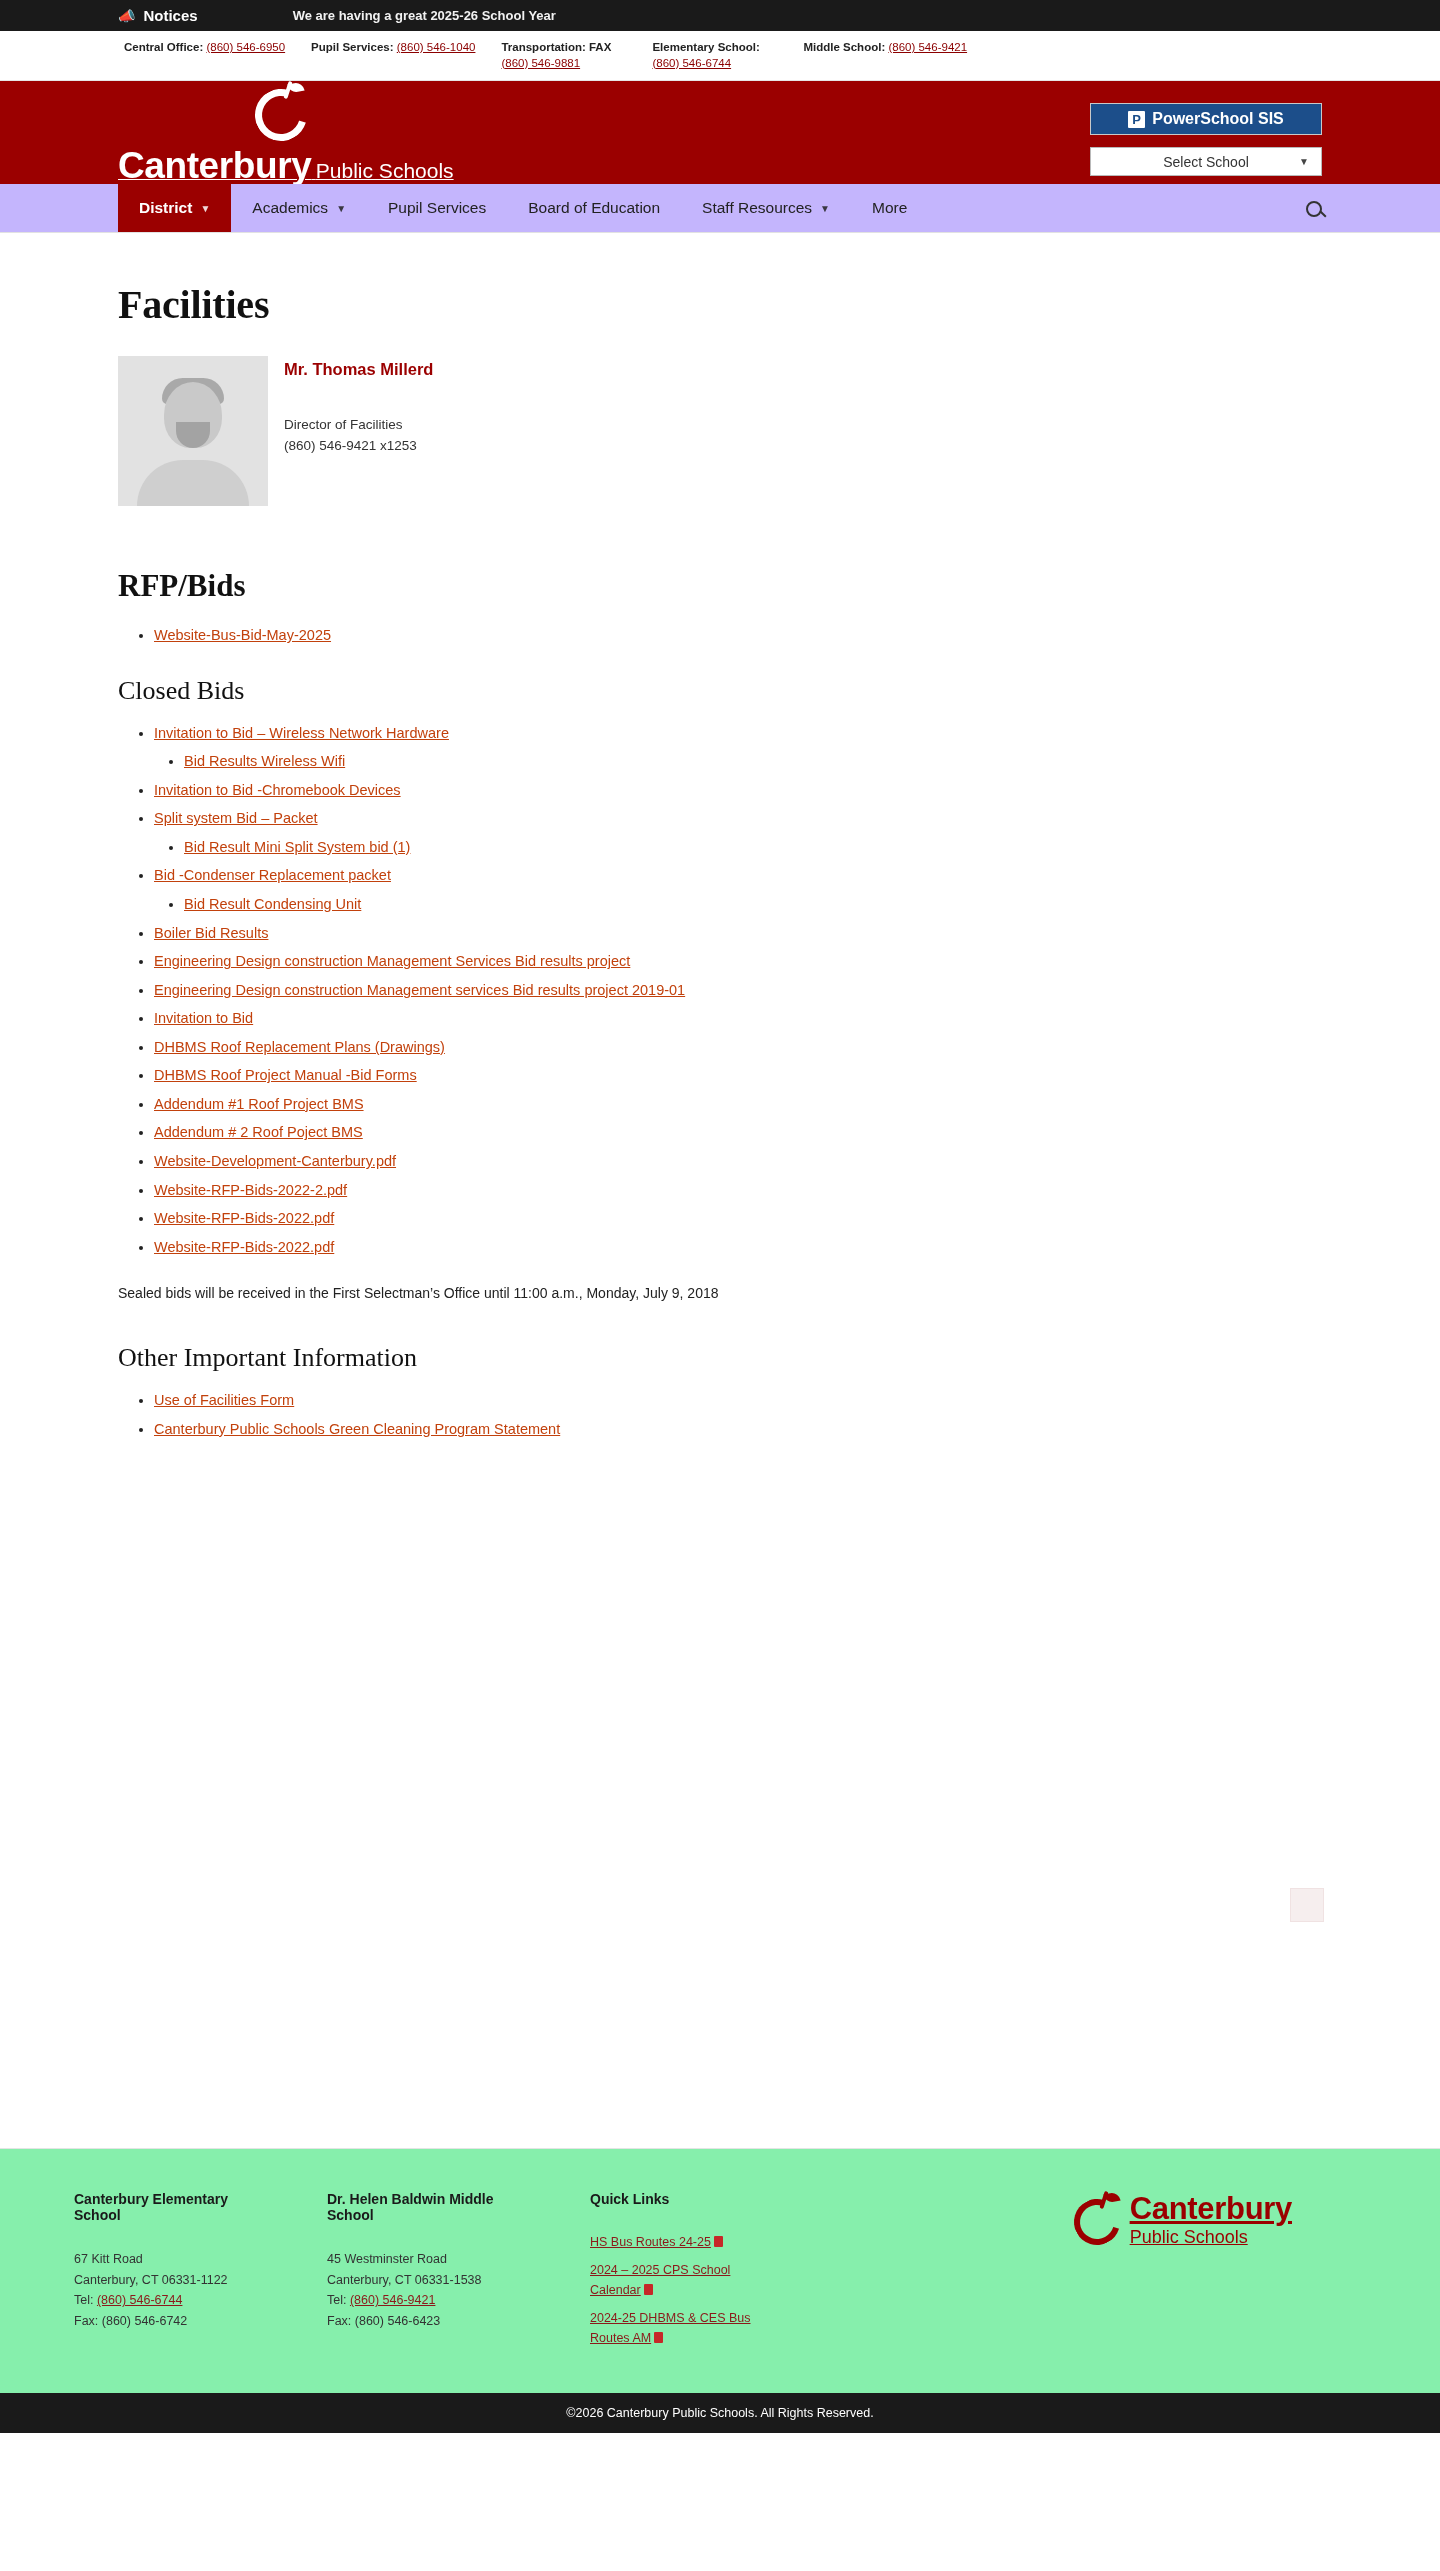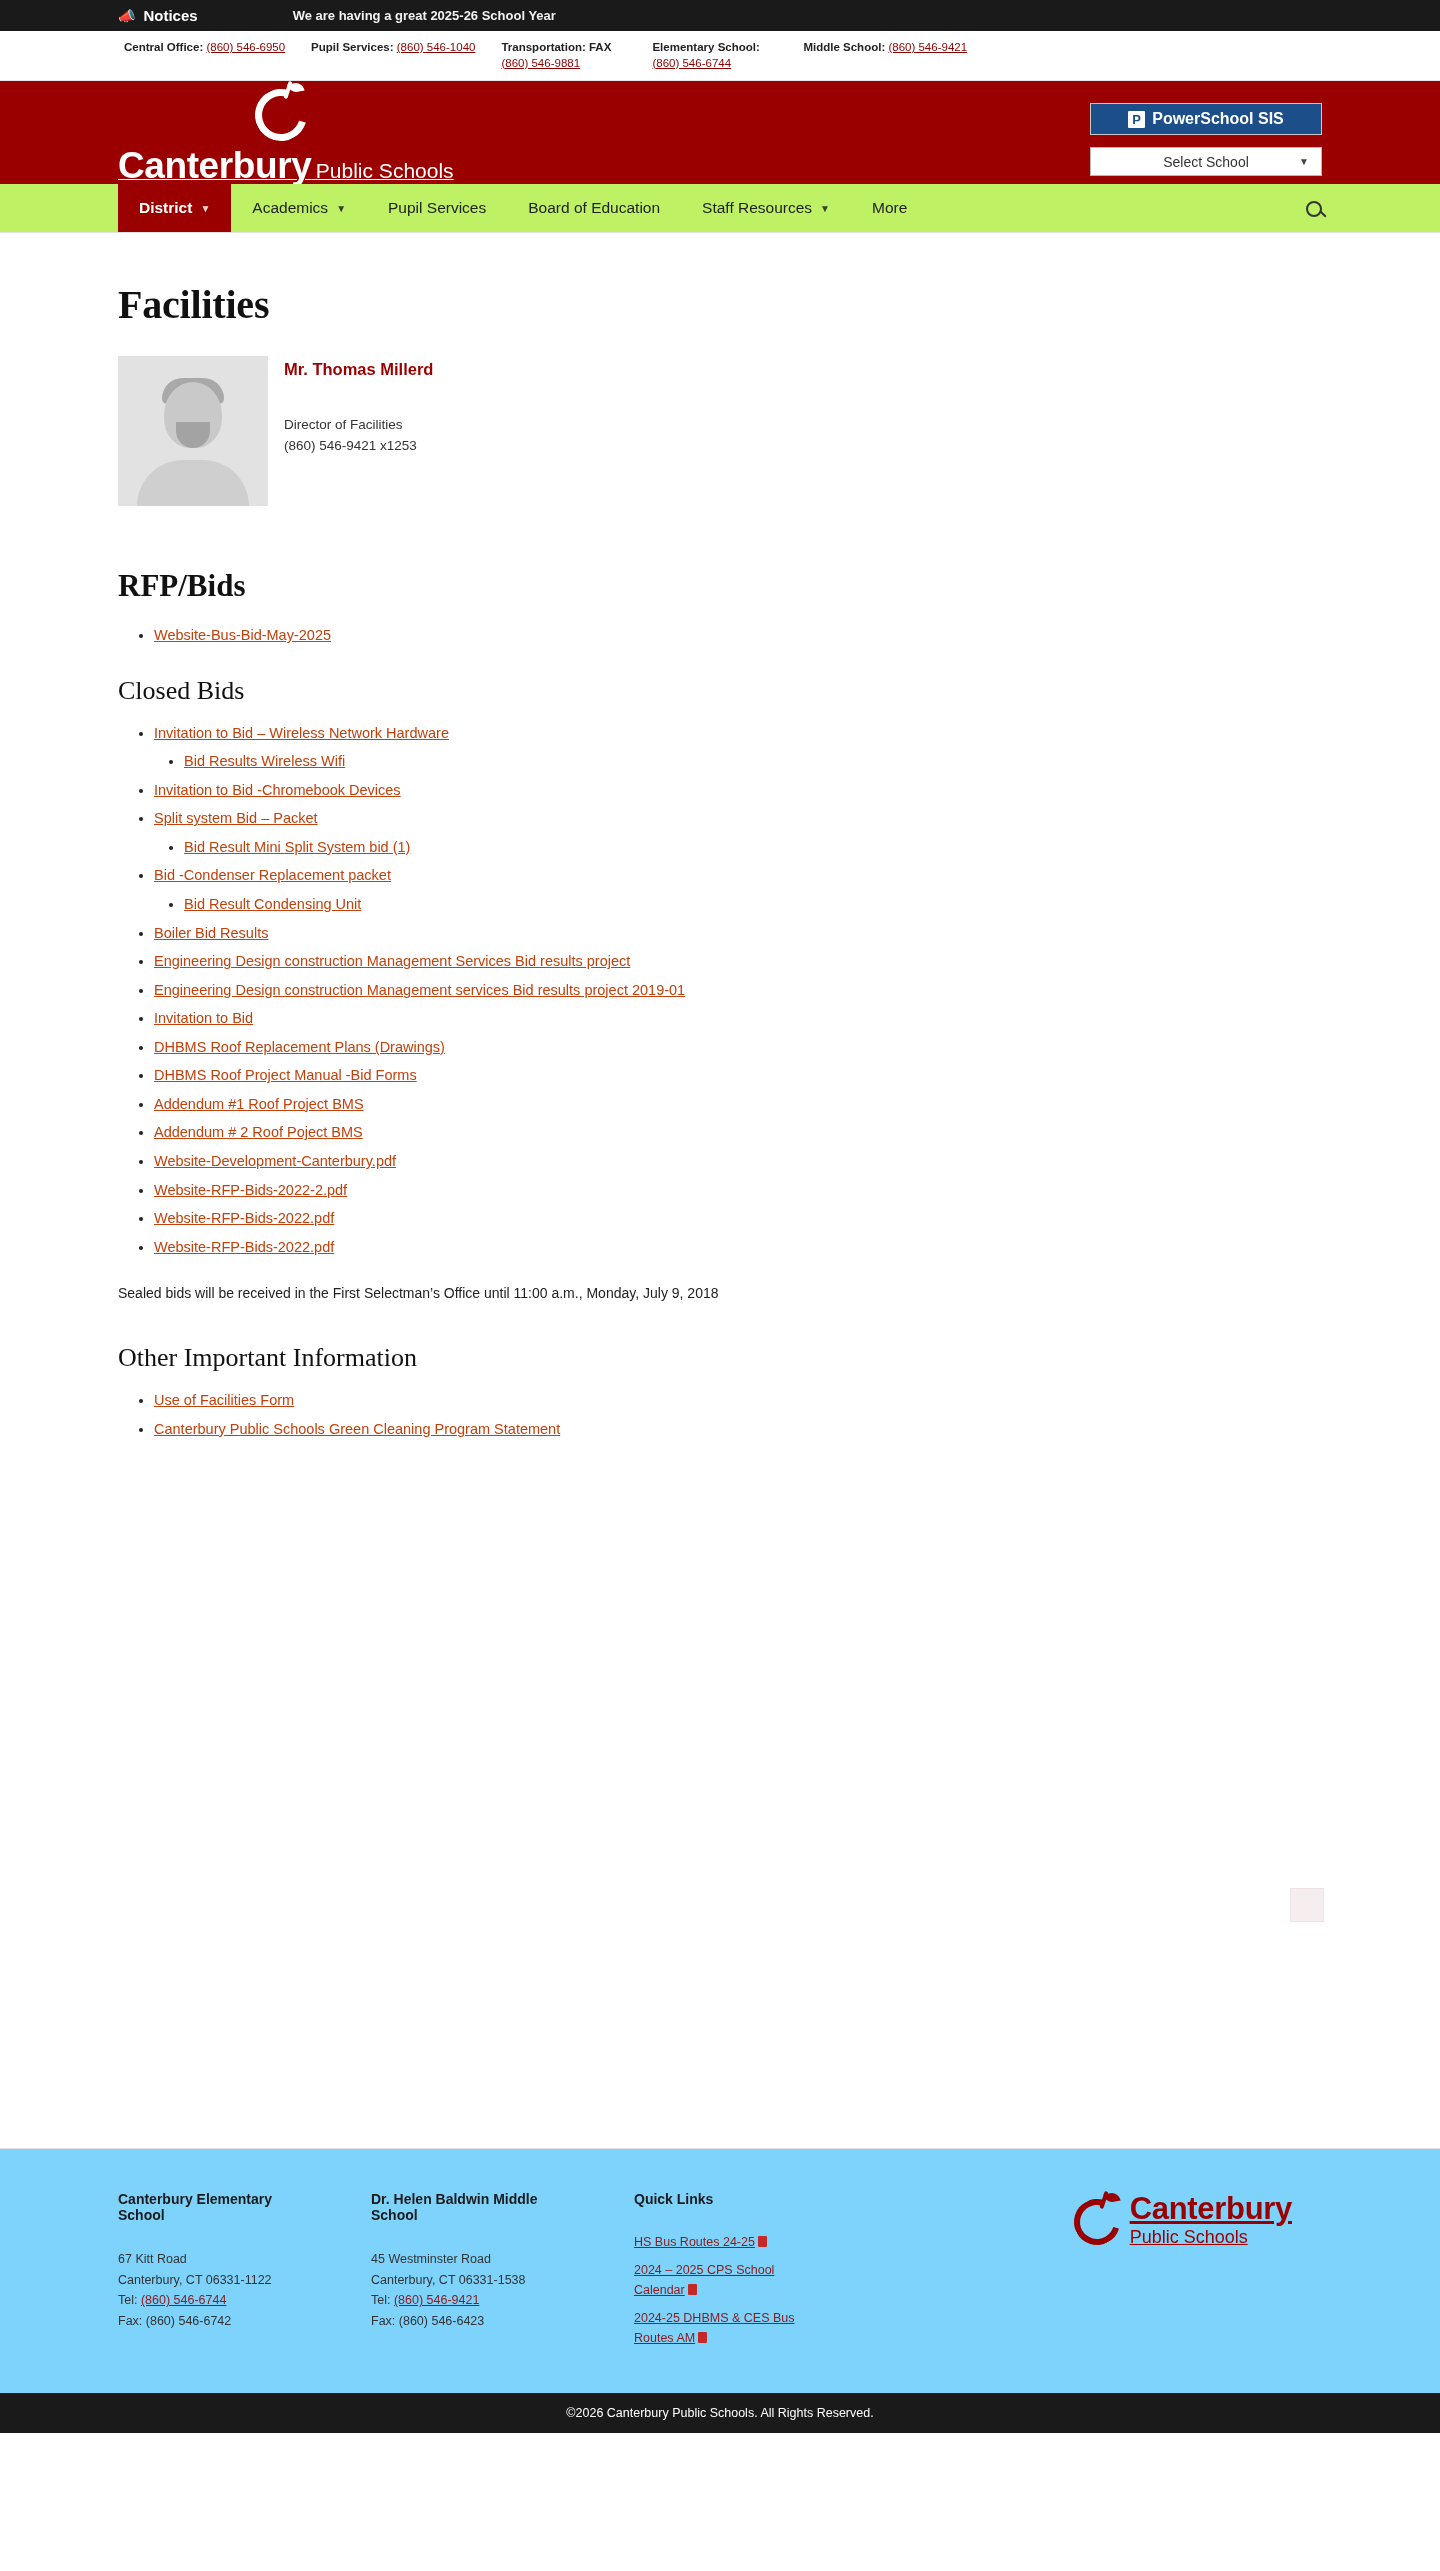--- a/index.html
+++ b/index.html
@@ -168,21 +168,21 @@
   }
   .school-select .caret {
     position: absolute;
     right: 12px;
     font-size: 10px;
     color: #444;
   }
 
   
   .nav-bar {
-    background: #bef264;
+    background: #c4b5fd;
     height: 49px;
     display: flex;
     align-items: stretch;
     padding-left: 118px;
     position: relative;
     border-bottom: 1px solid #e2e2e2;
   }
   .nav-item {
     display: flex;
     align-items: center;
@@ -360,23 +360,23 @@
   .float-box {
     position: absolute;
     right: 20px;
     width: 34px; height: 34px;
     background: #f6eeee;
     border: 1px solid #f0e2e2;
   }
 
   
   .footer {
-    background: #7dd3fc;
+    background: #86efac;
     border-top: 1px solid #e4e4e4;
-    padding: 42px 118px 36px 118px;
+    padding: 42px 118px 36px 74px;
     display: flex;
     align-items: flex-start;
   }
   .foot-col { margin-right: 58px; }
   .foot-col.c1 { width: 195px; }
   .foot-col.c2 { width: 205px; }
   .foot-col.c3 { width: 185px; }
   .foot-head {
     font-size: 14px;
     font-weight: 700;

